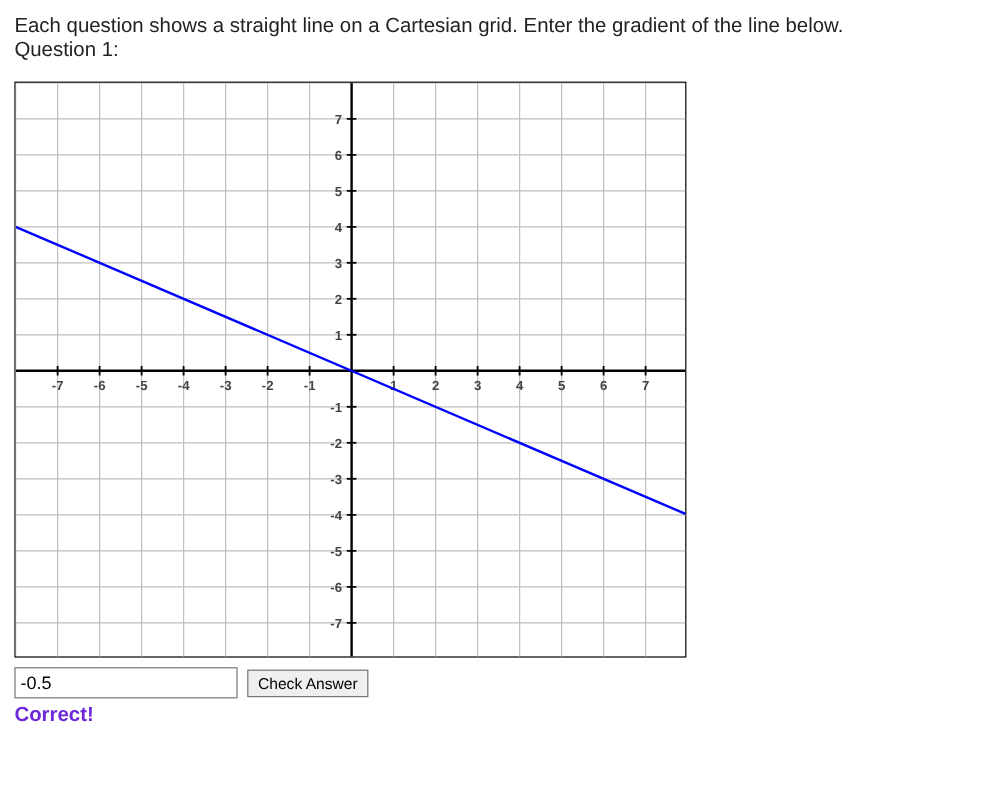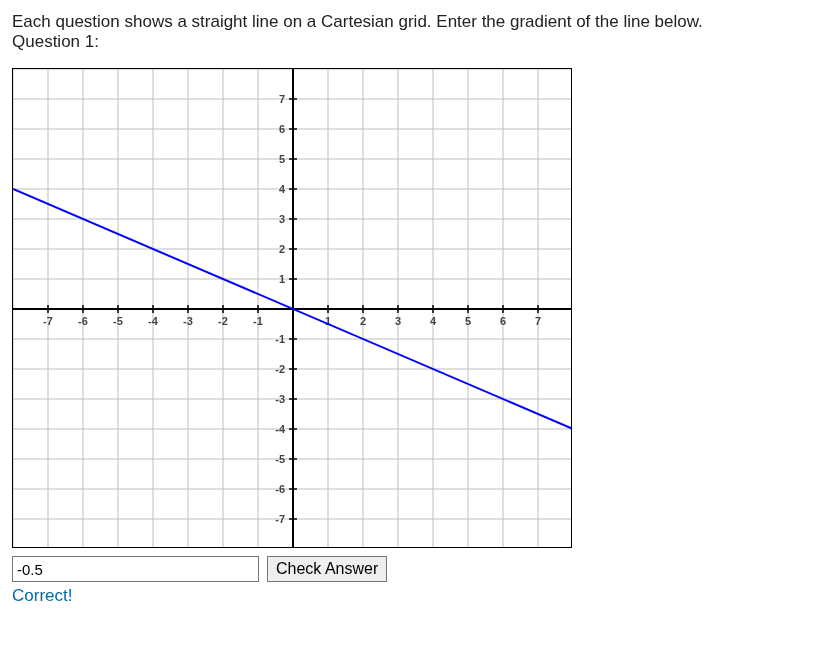--- a/index.html
+++ b/index.html
@@ -20,40 +20,40 @@
       overflow: hidden;
     }
     .chart-wrap svg { display: block; }
     .answer-row {
       margin-top: 8px;
       display: flex;
       align-items: center;
       gap: 8px;
     }
     .answer-input {
-      width: 247px;
+      width: 186px;
       height: 26px;
       font-size: 15px;
       font-family: Arial, Helvetica, sans-serif;
       padding: 2px 4px;
       border: 1px solid #767676;
       background: #fff;
     }
     .check-btn {
       font-family: Arial, Helvetica, sans-serif;
-      font-size: 16px;
+      font-size: 13px;
       padding: 3px 8px;
       background: #efefef;
       border: 1px solid #767676;
       cursor: pointer;
     }
     .feedback {
       margin-top: 4px;
-      font-weight: normal;
-      color: #0369a1;
+      font-weight: bold;
+      color: #6d28d9;
       font-size: 17px;
     }
     .tick-label {
       font-family: Arial, Helvetica, sans-serif;
       font-size: 11px;
       fill: #444;
       font-weight: bold;
     }
   </style>
 </head>

